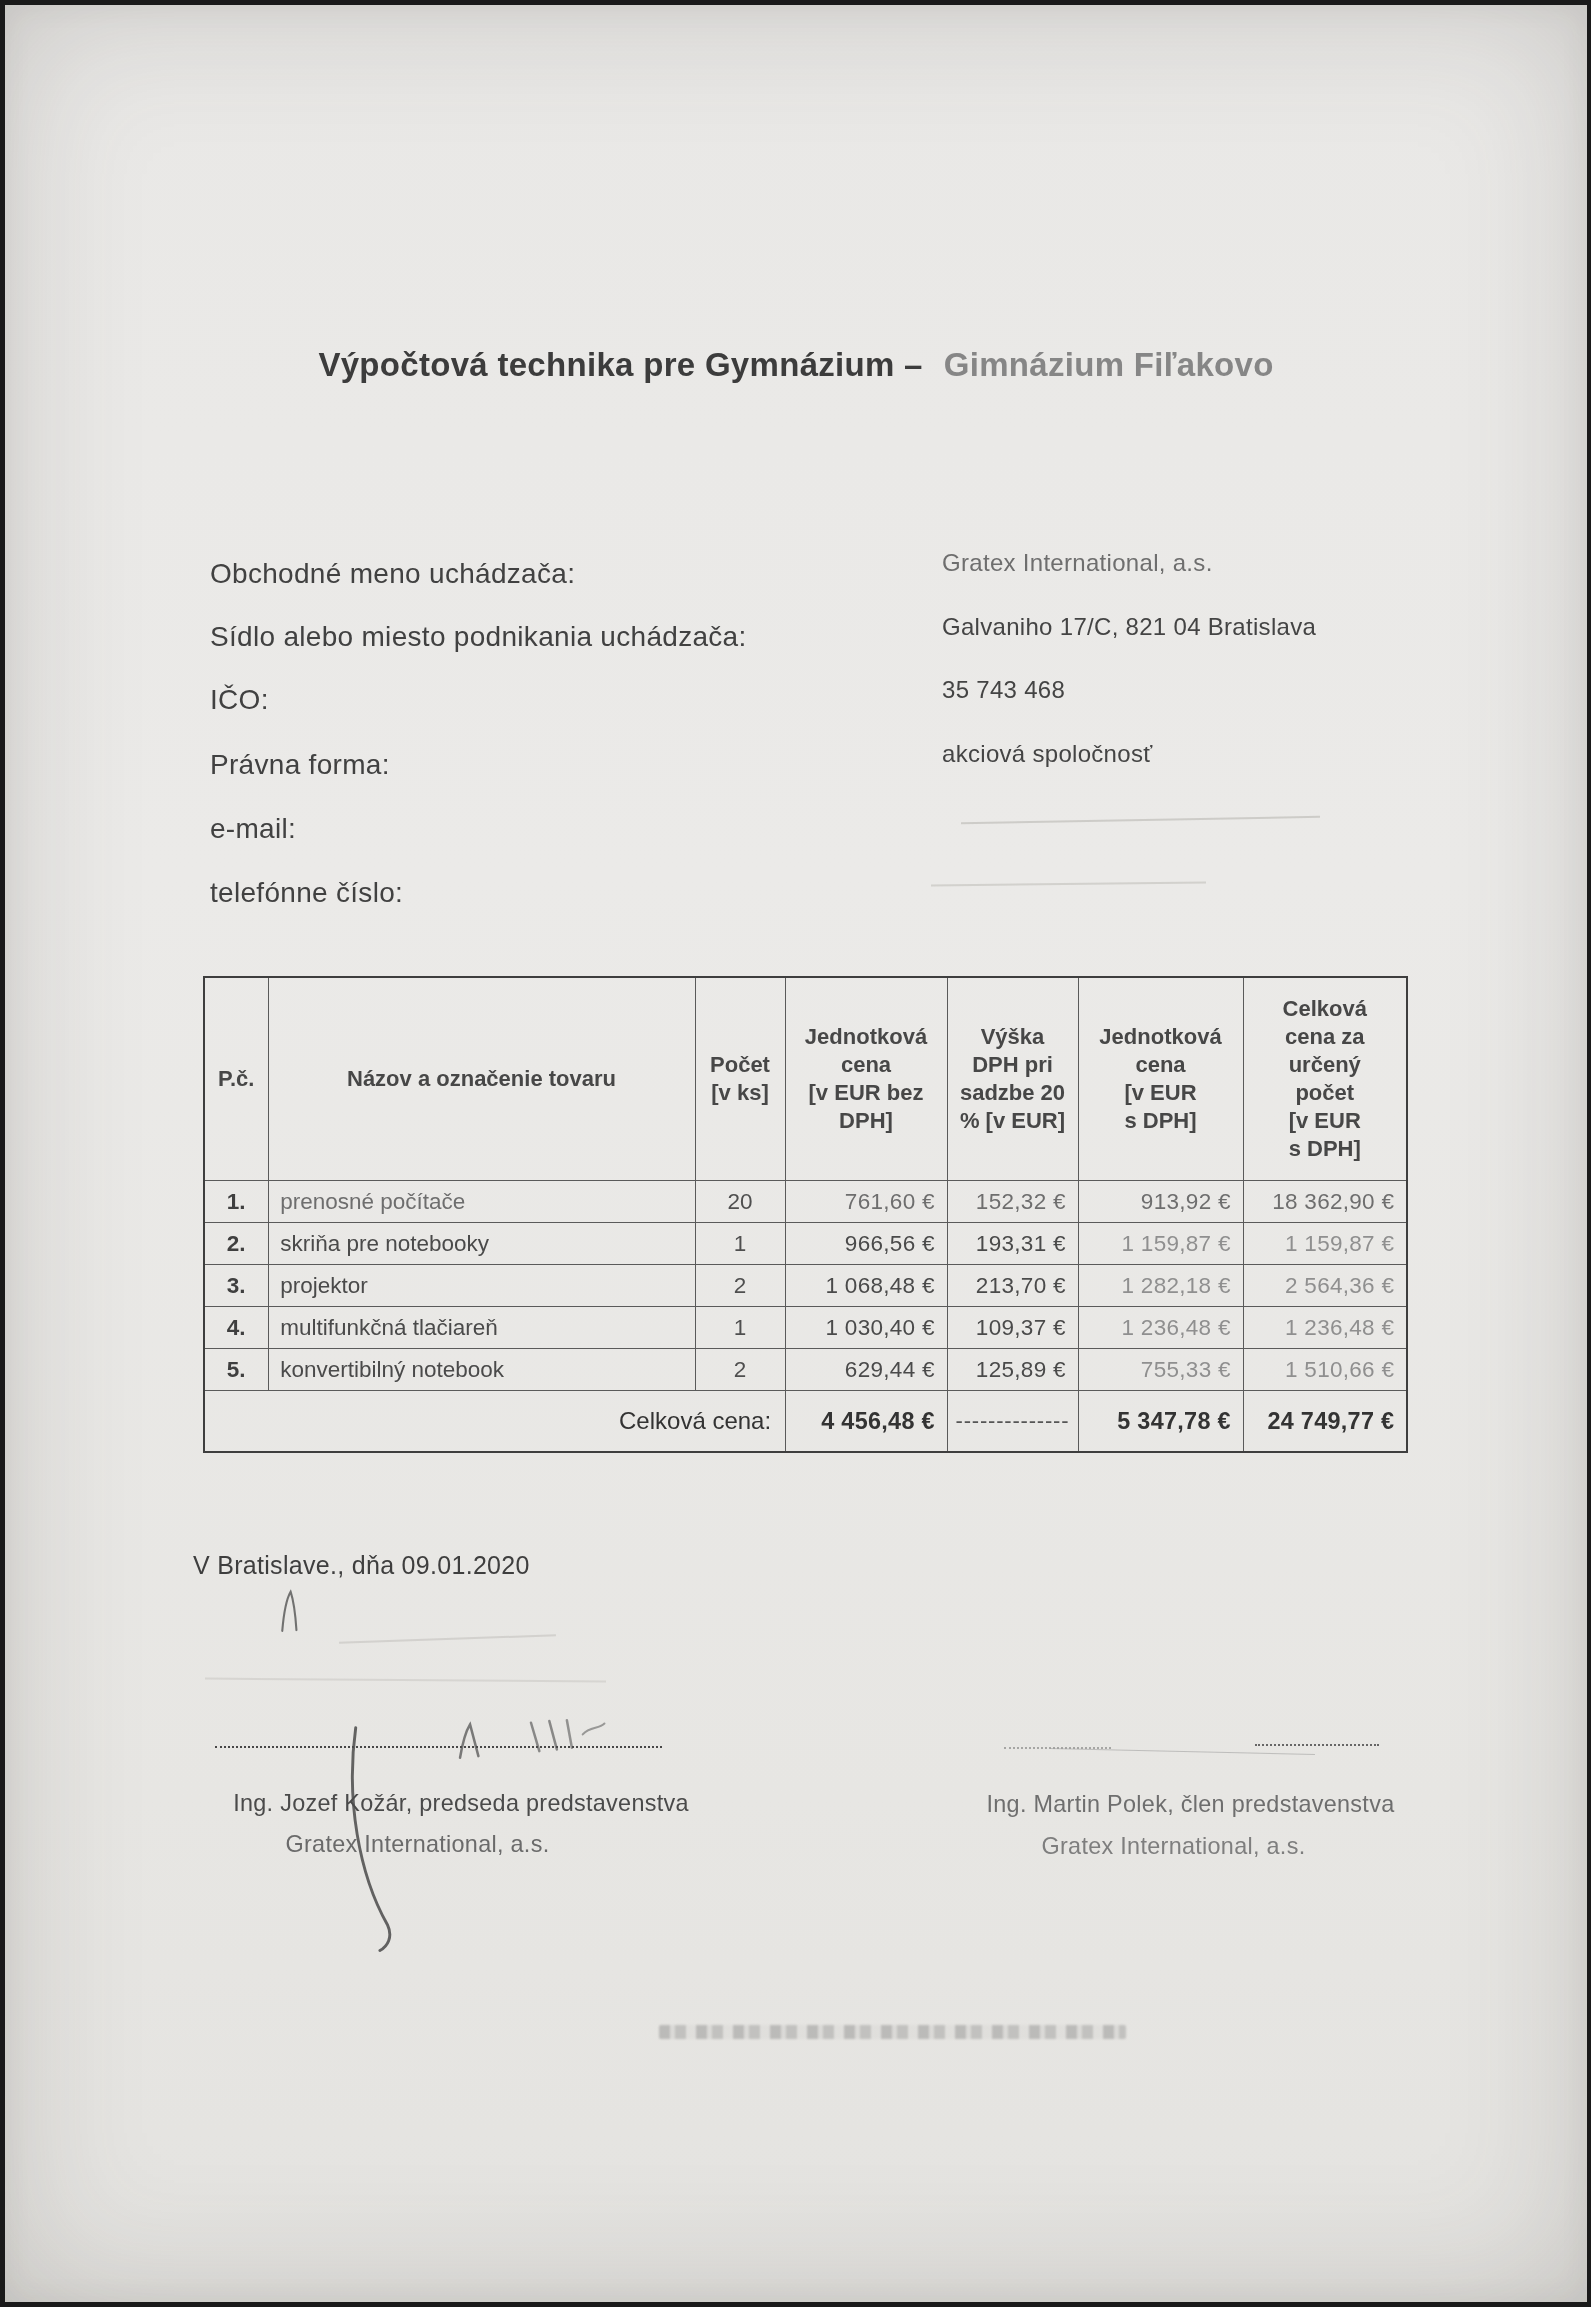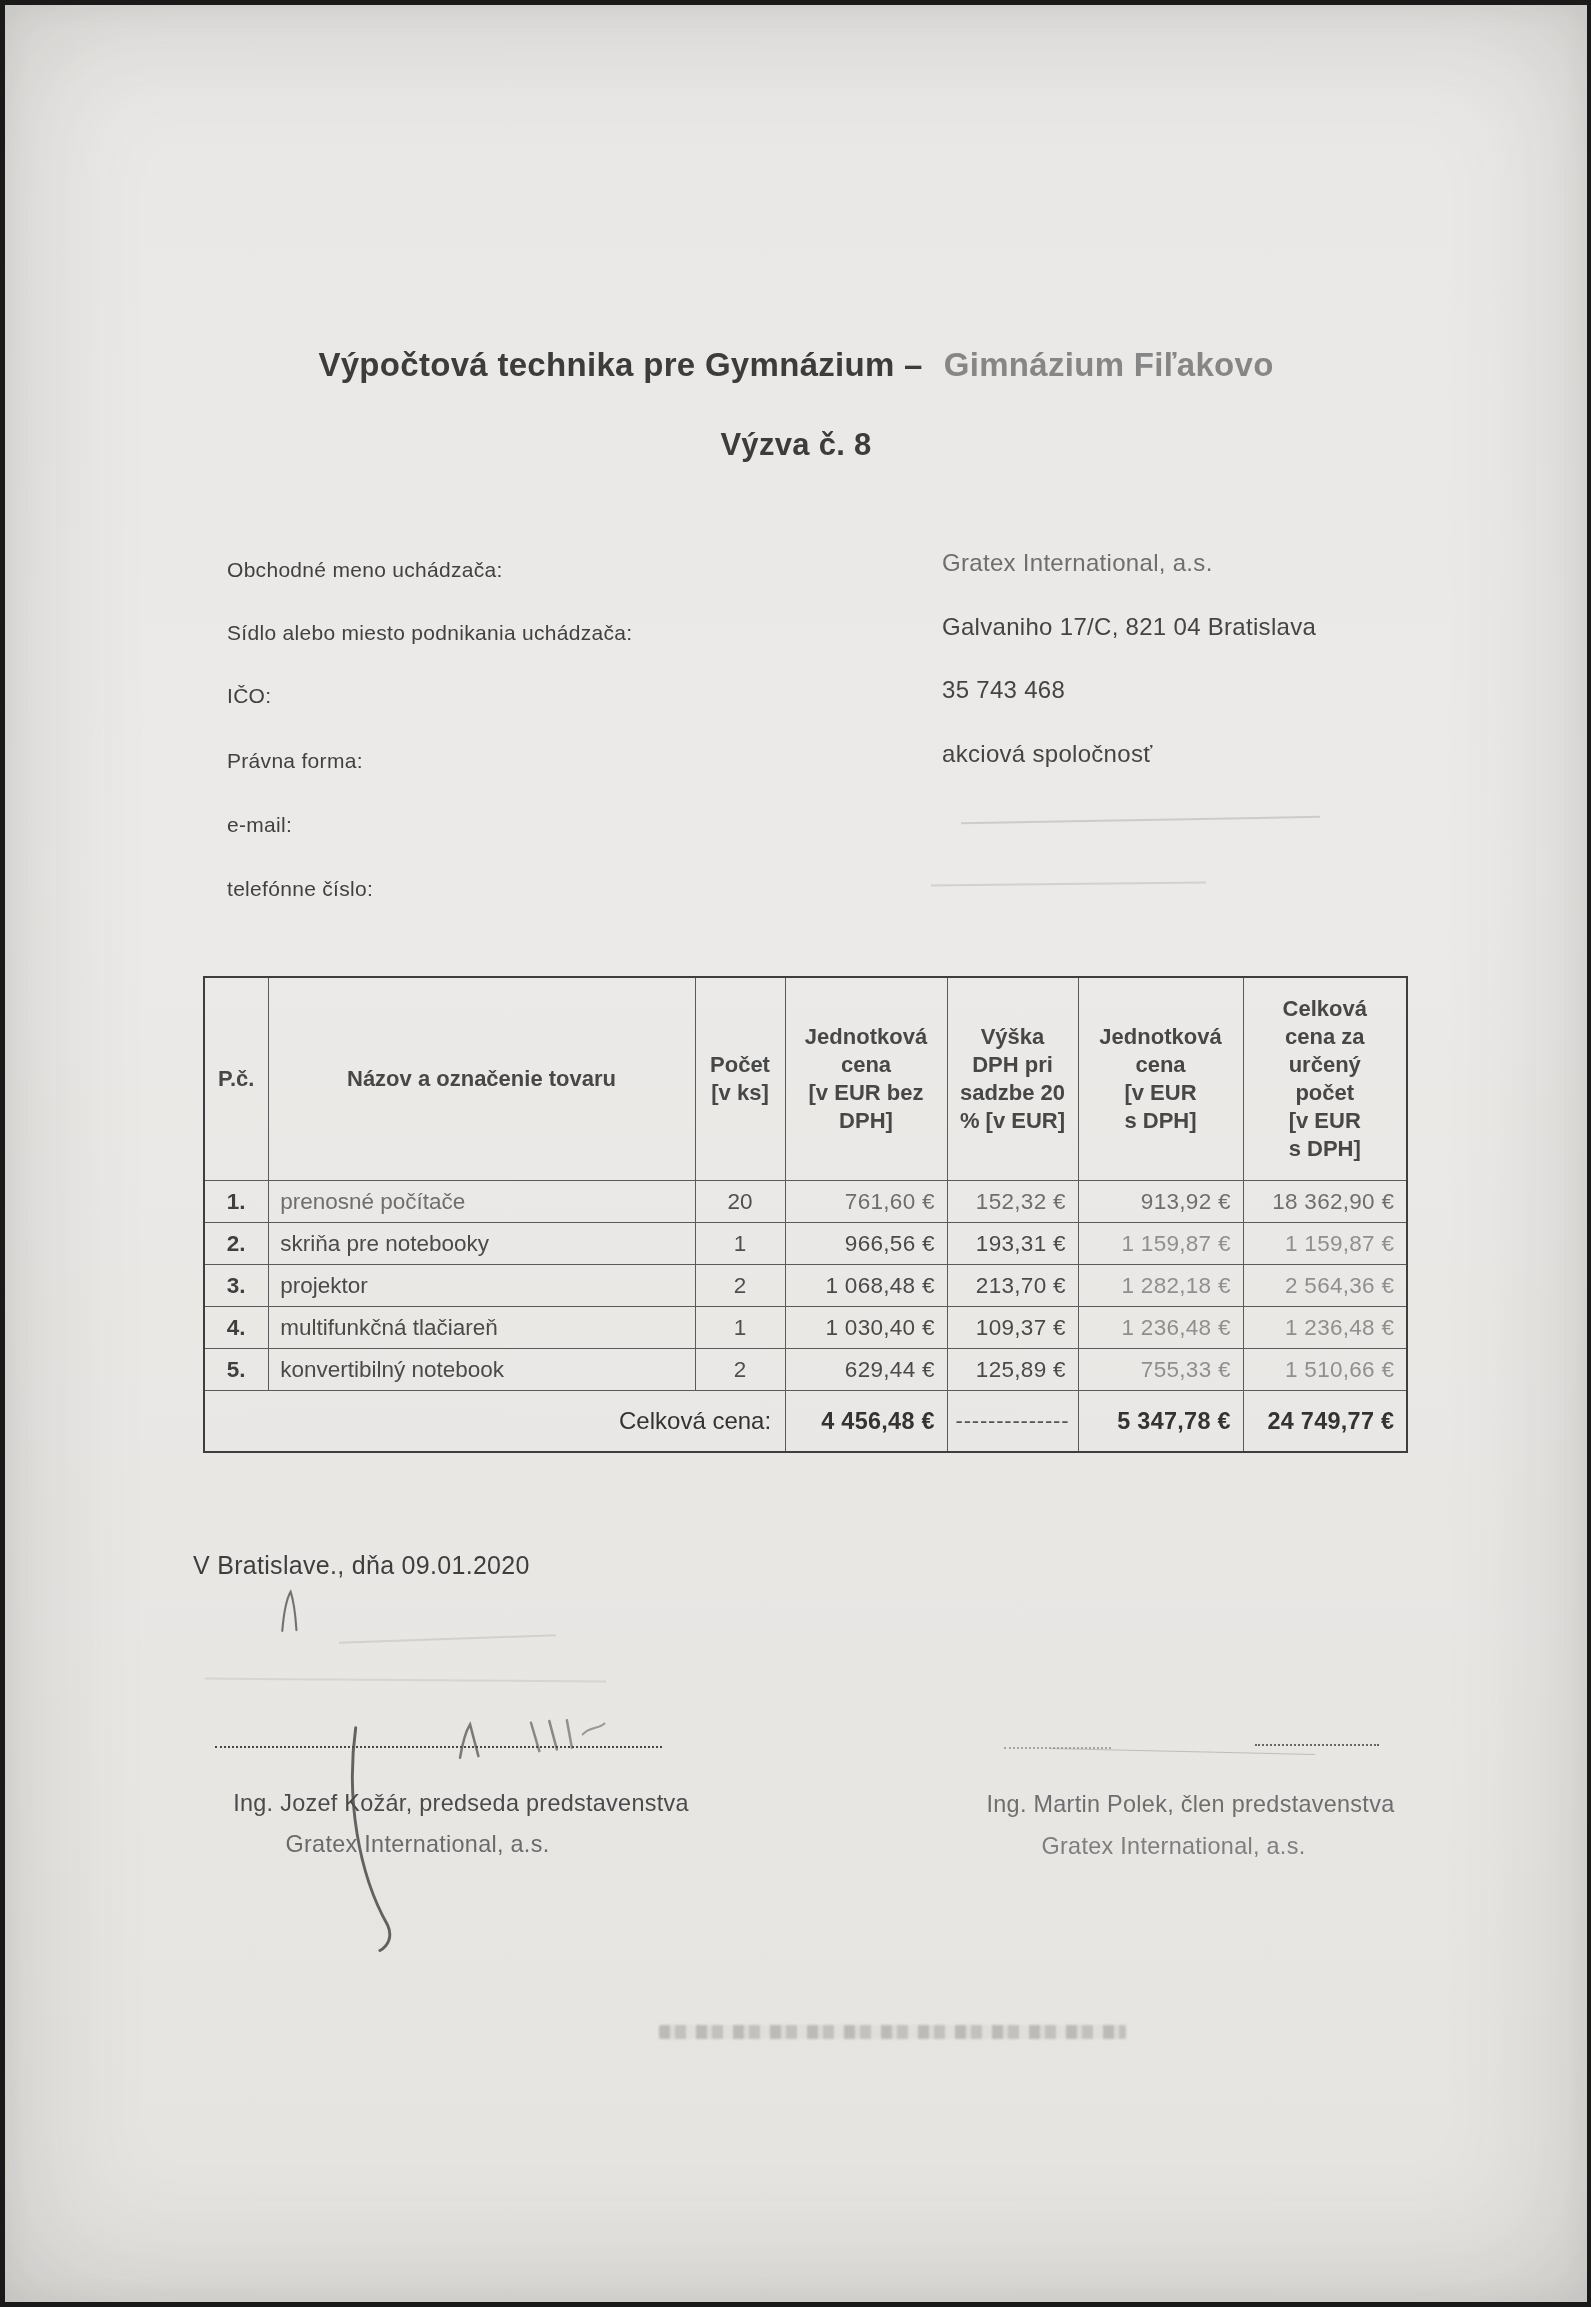--- a/index.html
+++ b/index.html
@@ -13,21 +13,21 @@
     content:""; position:absolute; inset:0; pointer-events:none; z-index:9;
     box-shadow: inset 0 0 142px rgba(70,65,58,.20), inset 0 0 30px rgba(70,65,58,.07);
   }
   
   .title{position:absolute; left:0; width:100%; text-align:center; font-weight:700; color:#3c3c3c; letter-spacing:0.3px;}
   .title1{top:269px; font-size:31px;}
   .title2{top:341px; font-size:33px;}
   .title2 .part-b{margin-left:21px; color:#868686;}
   .title3{top:422px; font-size:31px;}
   
-  .field-label{position:absolute; left:222px; font-size:21px; color:#414141; letter-spacing:0.3px;}
+  .field-label{position:absolute; left:205px; font-size:28px; color:#414141; letter-spacing:0.3px;}
   .field-value{position:absolute; left:937px; font-size:24px; color:#444; letter-spacing:0.3px;}
   .field-value.lite{color:#6e6e6e;}
   
   .tablewrap{position:absolute; left:198px; top:971px;}
   table{border-collapse:collapse; table-layout:fixed; width:1204px; border:2.5px solid #3e3e3e;}
   td{border:1.7px solid #5a5a5a; vertical-align:middle; overflow:hidden;}
   thead td{height:202px; font-size:22px; line-height:28px; font-weight:700; color:#474747;
            text-align:center; white-space:pre-line; padding:0 3.3px;}
   tbody td{height:41px; font-size:22.5px; color:#4a4a4a; padding:0 10px;}
   td.pc{text-align:center; font-weight:700; color:#3f3f3f;}
@@ -68,21 +68,20 @@
   .ink{position:absolute; left:0; top:0; z-index:8; pointer-events:none;}
 </style>
 </head>
 <body>
 
 <div class="page">
 
   <div class="title title2">
     <span class="part-a">Výpočtová technika pre Gymnázium –</span><span class="part-b">Gimnázium Fiľakovo</span>
   </div>
-  <div class="title title3">Výzva č. 8</div>
 
   <div class="field-label" style="top:553px">Obchodné meno uchádzača:</div>
   <div class="field-value lite" style="top:544px">Gratex International, a.s.</div>
 
   <div class="field-label" style="top:616px">Sídlo alebo miesto podnikania uchádzača:</div>
   <div class="field-value" style="top:608px">Galvaniho 17/C, 821 04 Bratislava</div>
 
   <div class="field-label" style="top:679px">IČO:</div>
   <div class="field-value" style="top:671px">35 743 468</div>
 

